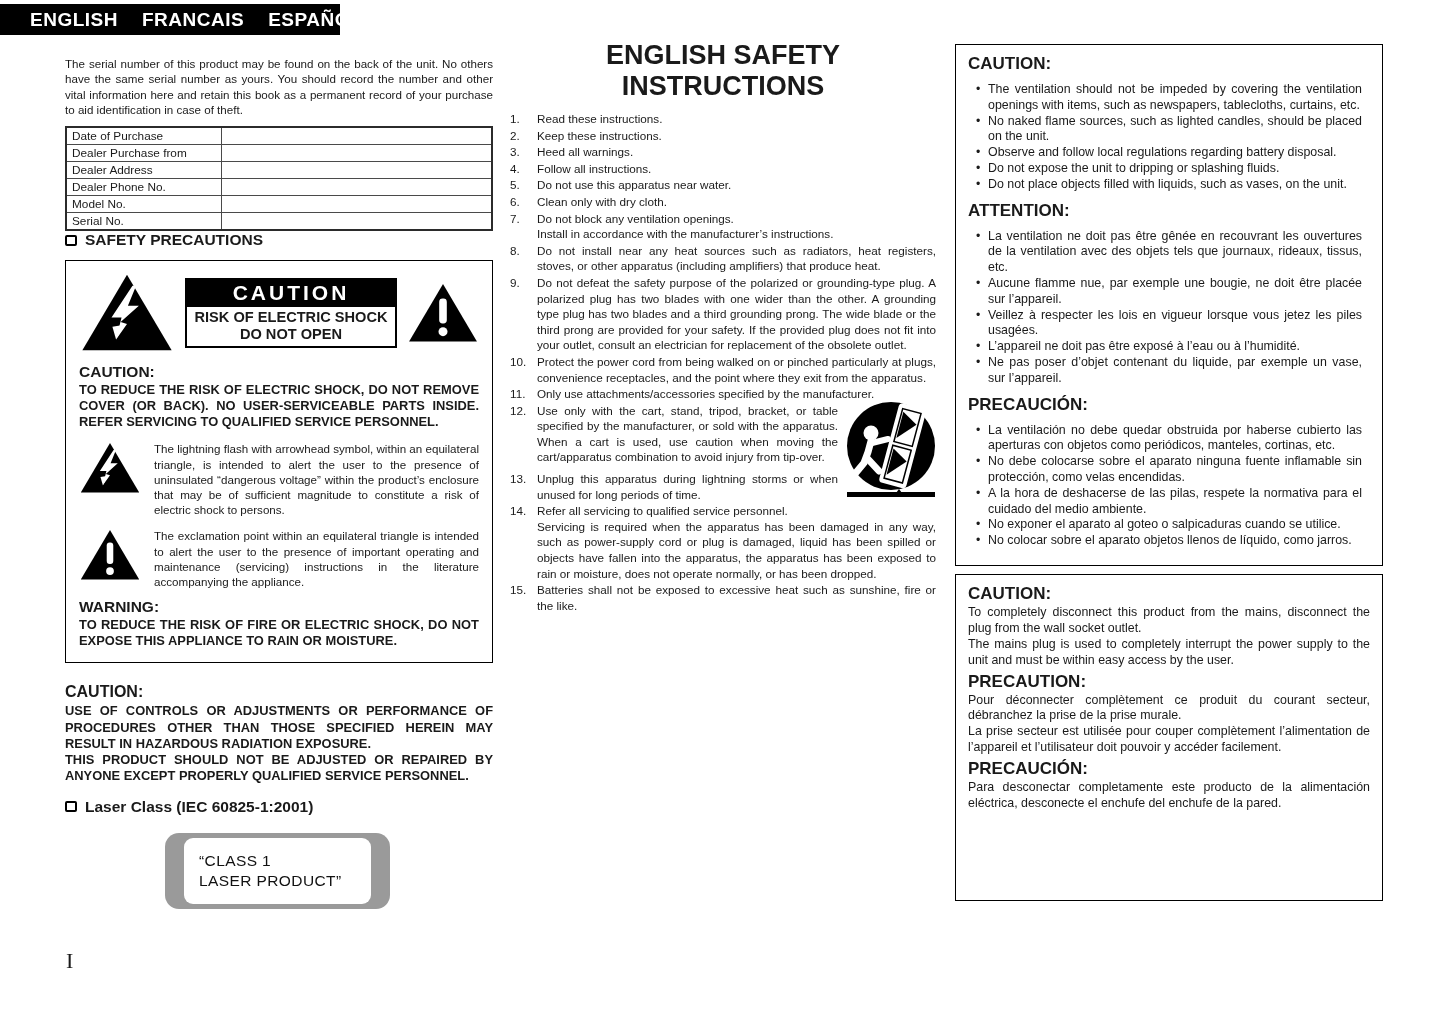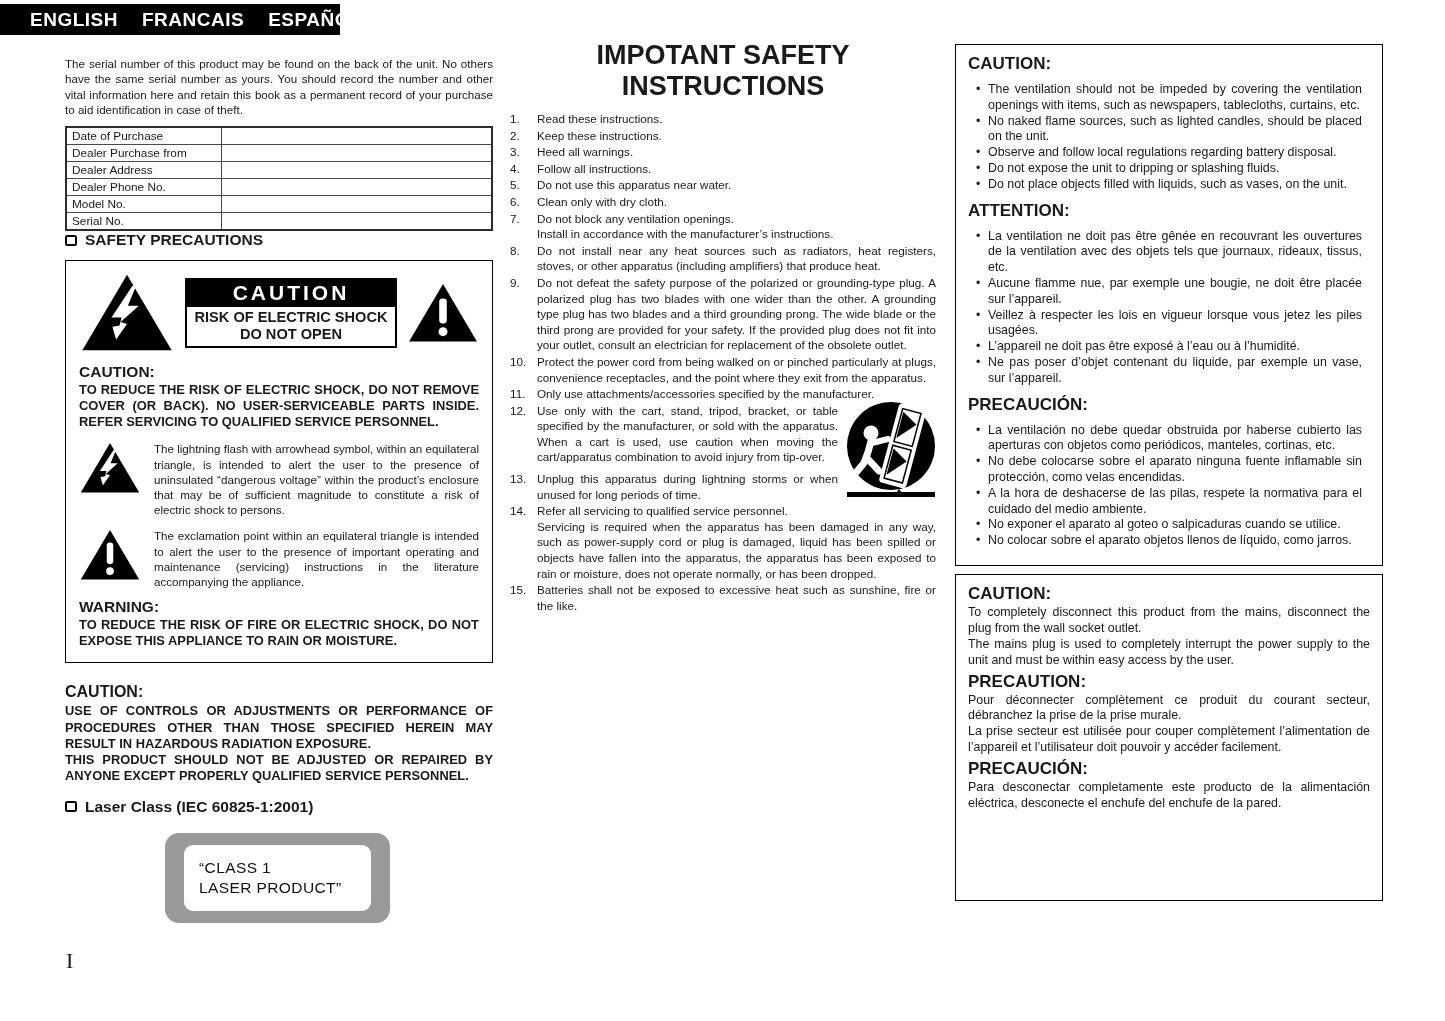--- a/index.html
+++ b/index.html
@@ -40,21 +40,21 @@
                  text-align:center; padding:1px 0 2px; }
   .risk-lines { font-weight:bold; font-size:14.6px; line-height:17px; text-align:center; padding:2px 0 3px; }
 
   .inner-head { font-weight:bold; font-size:15.5px; margin:9px 0 1px; }
   .caps { font-weight:bold; font-size:12.9px; line-height:16.1px; text-align:justify; }
   .icon-para { display:flex; margin-top:11px; }
   .tri-small { width:62px; height:54px; flex:none; margin-right:13px; }
   .note { font-size:11.6px; line-height:15.2px; text-align:justify; }
 
   .out-head { font-weight:bold; font-size:16px; margin-top:20px; margin-bottom:2px; }
-  .laser-badge { width:225px; height:90px; background:#9a9a9a; border-radius:14px; margin:17px 0 0 100px;
+  .laser-badge { width:225px; height:76px; background:#9a9a9a; border-radius:14px; margin:17px 0 0 100px;
                  display:flex; align-items:center; justify-content:center; }
   .laser-inner { width:187px; height:66px; background:#fff; border-radius:9px; display:flex; align-items:center;
                  padding-left:15px; font-size:15.5px; line-height:20px; letter-spacing:.4px; color:#111; }
   .page-num { position:absolute; left:66px; top:948px; font-family:"Liberation Serif", serif; font-size:22px; }
 
   
   .mid-title { font-weight:bold; font-size:27px; line-height:31px; text-align:center; margin:0 0 9px; }
   .ilist { font-size:11.7px; line-height:15.6px; }
   .li { display:flex; margin-bottom:1px; }
   .li .num { width:27px; flex:none; }
@@ -182,21 +182,21 @@
       <span>Laser Class (IEC 60825-1:2001)</span>
     </div>
 
     <div class="laser-badge">
       <div class="laser-inner preline">“CLASS 1
 LASER PRODUCT”</div>
     </div>
   </div>
 
   <div class="col-mid">
-    <h1 class="mid-title preline">IMPOTANT SAFETY
+    <h1 class="mid-title preline">ENGLISH SAFETY
 INSTRUCTIONS</h1>
 
     <div class="ilist">
       <div class="li">
         <span class="num">1.</span>
         <span class="txt">Read these instructions.</span>
         </div>
       <div class="li">
         <span class="num">2.</span>
         <span class="txt">Keep these instructions.</span>

